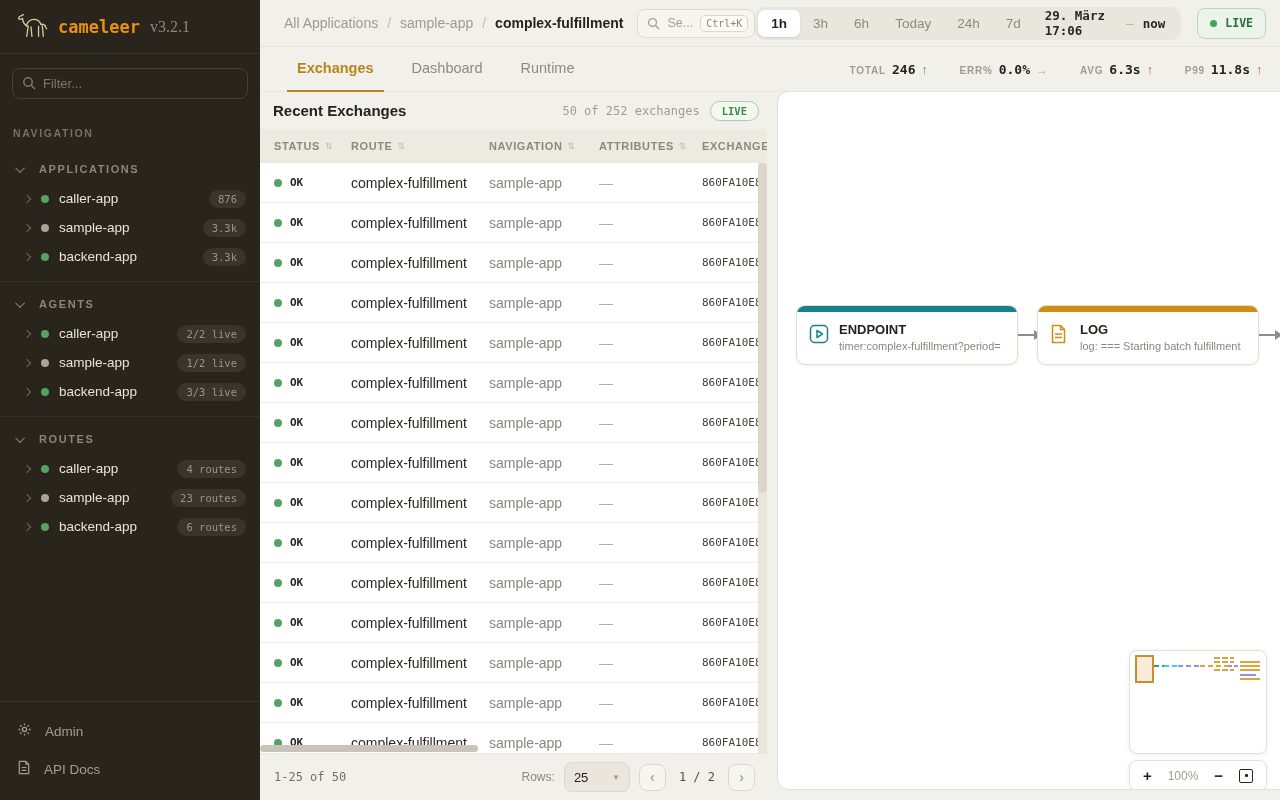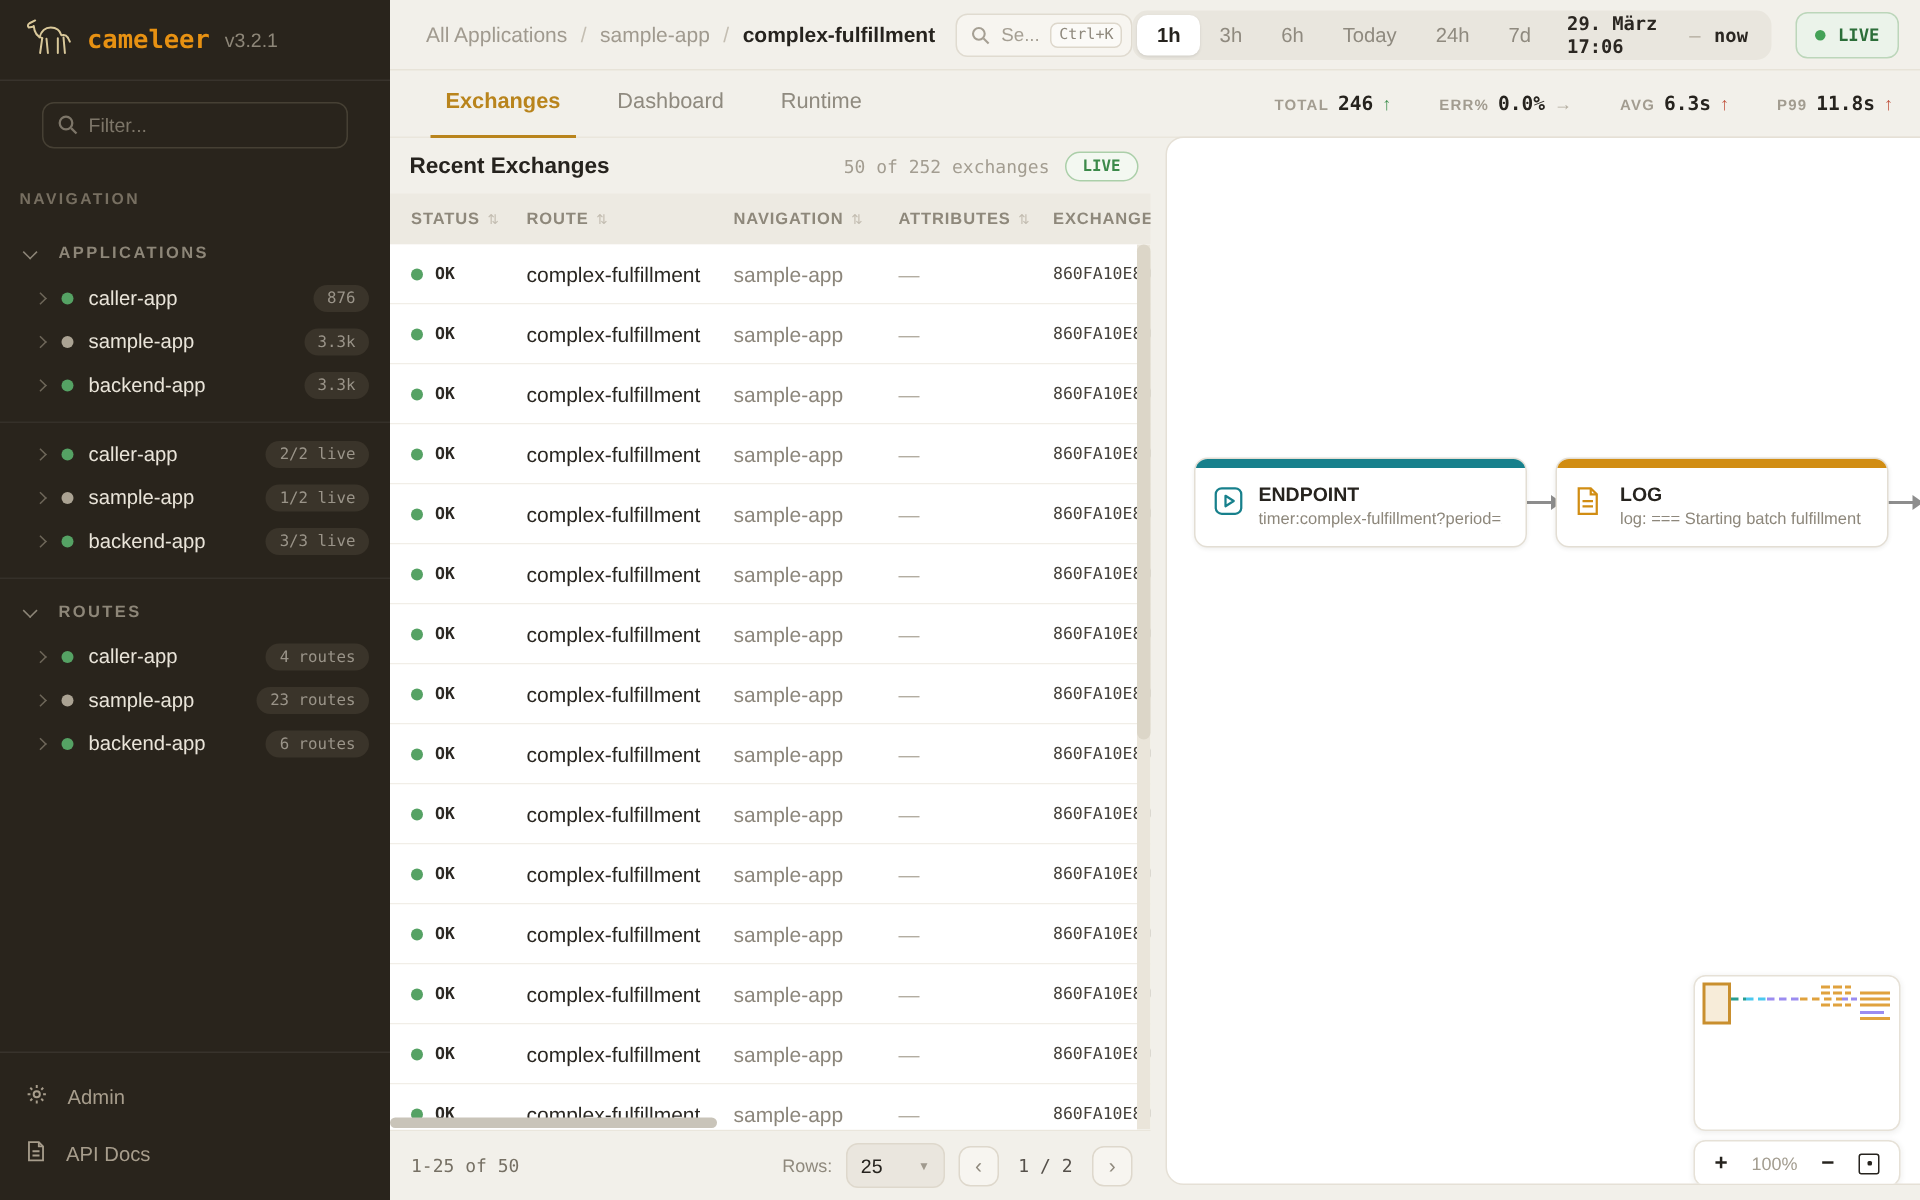--- a/index.html
+++ b/index.html
@@ -7,22 +7,22 @@
     font-family:"Liberation Sans", sans-serif; }
   .mono { font-family:"DejaVu Sans Mono", monospace; }
   .app { display:flex; width:1280px; height:800px; }
 
   
   .sidebar { width:260px; flex:0 0 260px; background:#29241c; color:#e9e4d9;
     display:flex; flex-direction:column; }
   .logo-row { height:54px; display:flex; align-items:center; gap:10px; padding:0 14px;
     border-bottom:1px solid rgba(255,255,255,.07); }
   .brand { font-family:"DejaVu Sans Mono", monospace; font-weight:bold; font-size:17px; color:#e79112; }
-  .ver { font-family:Liberation Sans, sans-serif; font-size:13px; color:#8d8678; }
-  .filter-wrap { margin:14px 28px 0; position:relative; }
+  .ver { font-family:Liberation Serif, serif; font-size:16px; color:#8d8678; }
+  .filter-wrap { margin:14px 12px 0; position:relative; }
   .filter-wrap svg { position:absolute; left:10px; top:8px; }
   .filter-wrap input { width:100%; height:31px; background:transparent; border:1px solid #464034;
     border-radius:8px; color:#cfc9bd; padding:0 10px 0 30px; font-size:13px; outline:none; }
   .filter-wrap input::placeholder { color:#7d7669; }
   .nav-label { padding:28px 13px 8px; font-size:10.5px; letter-spacing:1.6px; color:#776f61; font-weight:bold; }
   .nav-section { padding:6px 0 10px; border-bottom:1px solid rgba(255,255,255,.06); }
   .nav-section:last-child { border-bottom:none; }
   .section-head { display:flex; align-items:center; gap:14px; padding:10px 14px 9px 18px; cursor:pointer; }
   .section-label { font-size:11px; letter-spacing:1.6px; color:#8d8678; font-weight:bold; }
   .chev { width:7px; height:7px; border-left:1.6px solid #8d8678; border-bottom:1.6px solid #8d8678; display:inline-block; }
@@ -194,20 +194,24 @@
             <span class="item-badge">3.3k</span>
           </div>
           <div class="nav-item">
             <span class="chev right"></span>
             <span class="dot green"></span>
             <span class="item-name">backend-app</span>
             <span class="item-badge">3.3k</span>
           </div>
         </div>
         <div class="nav-section">
+          <div class="section-head">
+            <span class="chev down"></span>
+            <span class="section-label">AGENTS</span>
+          </div>
           <div class="nav-item">
             <span class="chev right"></span>
             <span class="dot green"></span>
             <span class="item-name">caller-app</span>
             <span class="item-badge">2/2 live</span>
           </div>
           <div class="nav-item">
             <span class="chev right"></span>
             <span class="dot gray"></span>
             <span class="item-name">sample-app</span>

